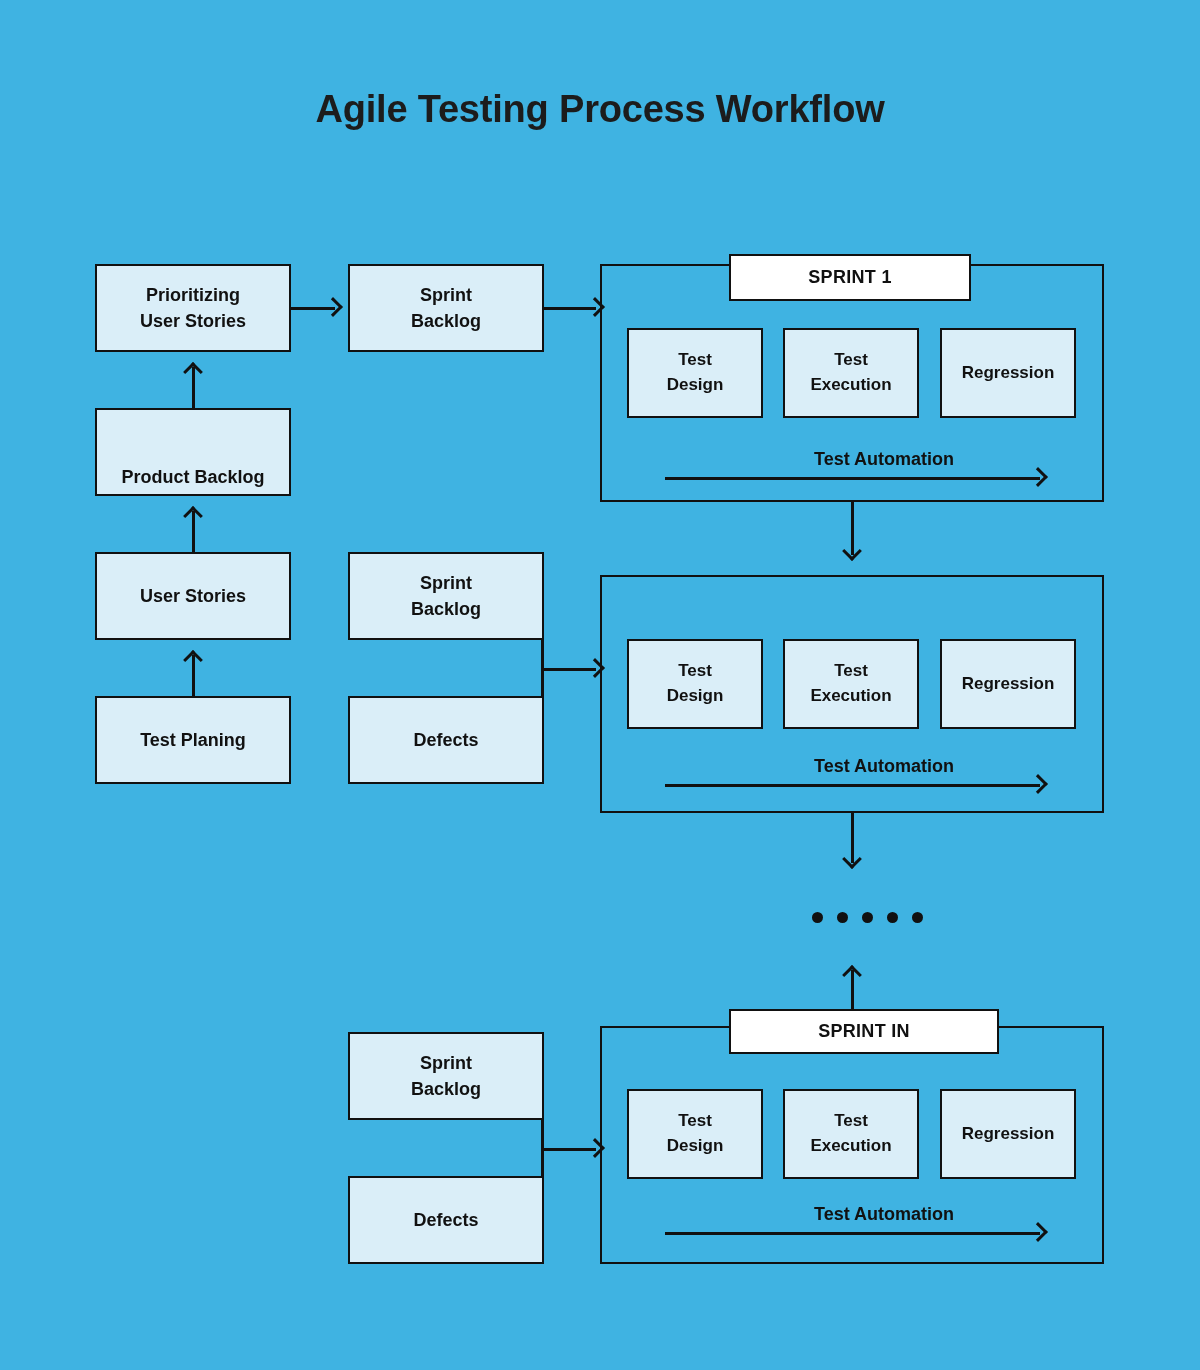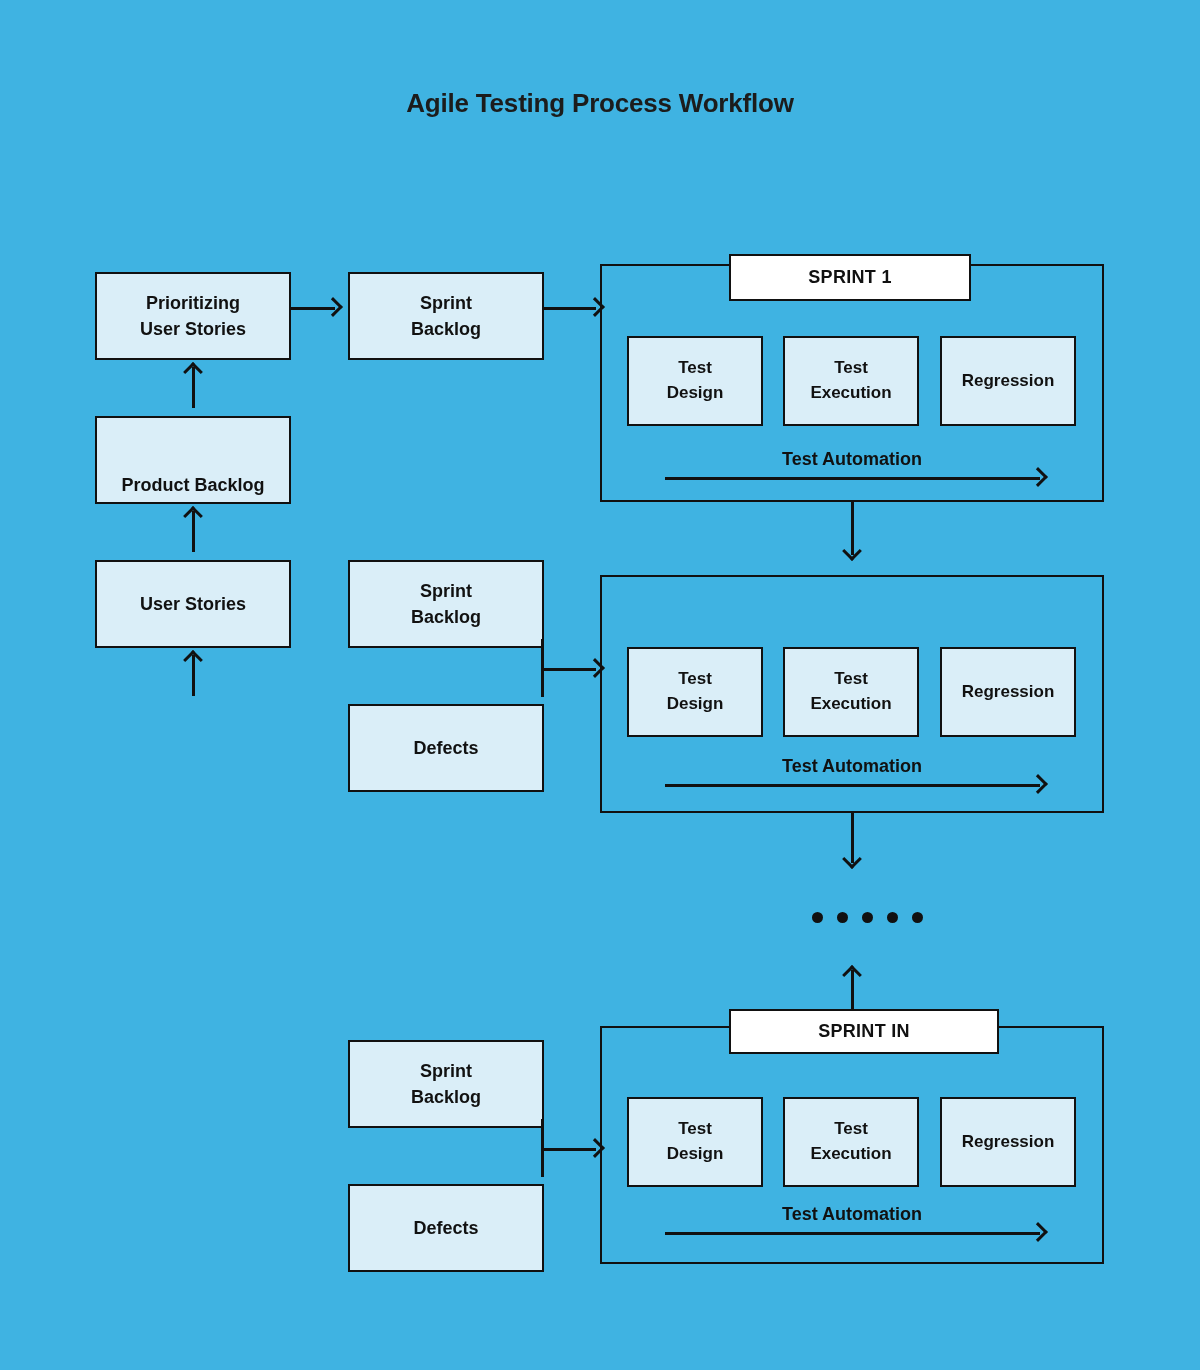--- a/index.html
+++ b/index.html
@@ -19,40 +19,39 @@
     position: relative;
     width: 1200px;
     height: 1370px;
   }
   
   .title {
     position: absolute;
     left: 0; right: 0;
     top: 88px;
     text-align: center;
-    font-size: 26px;
+    font-size: 38px;
     font-weight: bold;
     letter-spacing: -0.2px;
     color: #1c1c1c;
   }
   
   .node {
     position: absolute;
     background: #daeef8;
     border: 2px solid #111111;
     display: flex;
     align-items: center;
     justify-content: center;
     text-align: center;
     font-size: 18px;
     font-weight: bold;
     line-height: 1.45;
     color: #111111;
     padding: 4px 6px;
-    margin-top: 8px;
   }
   .node.small {
     font-size: 17px;
   }
   
   .sprint-panel {
     position: absolute;
     border: 2px solid #111111;
     background: transparent;
   }
@@ -69,20 +68,21 @@
     letter-spacing: 0.3px;
     z-index: 5;
   }
   .auto-label {
     position: absolute;
     font-size: 18px;
     font-weight: bold;
     color: #111111;
     text-align: center;
     white-space: nowrap;
+    margin-left: 32px;
   }
   
   .hline {
     position: absolute;
     height: 0;
     border-top: 3px solid #111111;
   }
   .vline {
     position: absolute;
     width: 0;
@@ -139,20 +139,23 @@
   </div>
 
   <div class="node" style="left:95px; top:408px; width:196px; height:88px;align-items:flex-end;">
     <span>Product Backlog</span>
   </div>
 
   <div class="node" style="left:95px; top:552px; width:196px; height:88px;">
     <span>User Stories</span>
   </div>
 
+  <div class="node" style="left:95px; top:696px; width:196px; height:88px;">
+    <span>Test Planing</span>
+  </div>
 
   <div class="vline" style="left:192px; top:655px; height:41px;"></div>
   <div class="chev-up" style="left:186px; top:653px;"></div>
 
   <div class="vline" style="left:192px; top:511px; height:41px;"></div>
   <div class="chev-up" style="left:186px; top:509px;"></div>
 
   <div class="vline" style="left:192px; top:367px; height:41px;"></div>
   <div class="chev-up" style="left:186px; top:365px;"></div>
 

